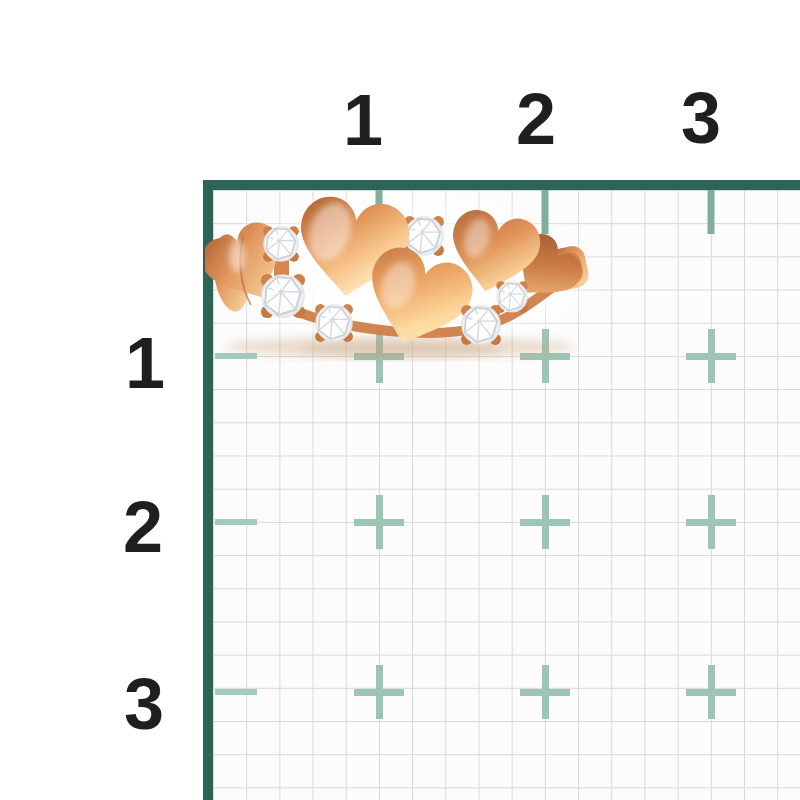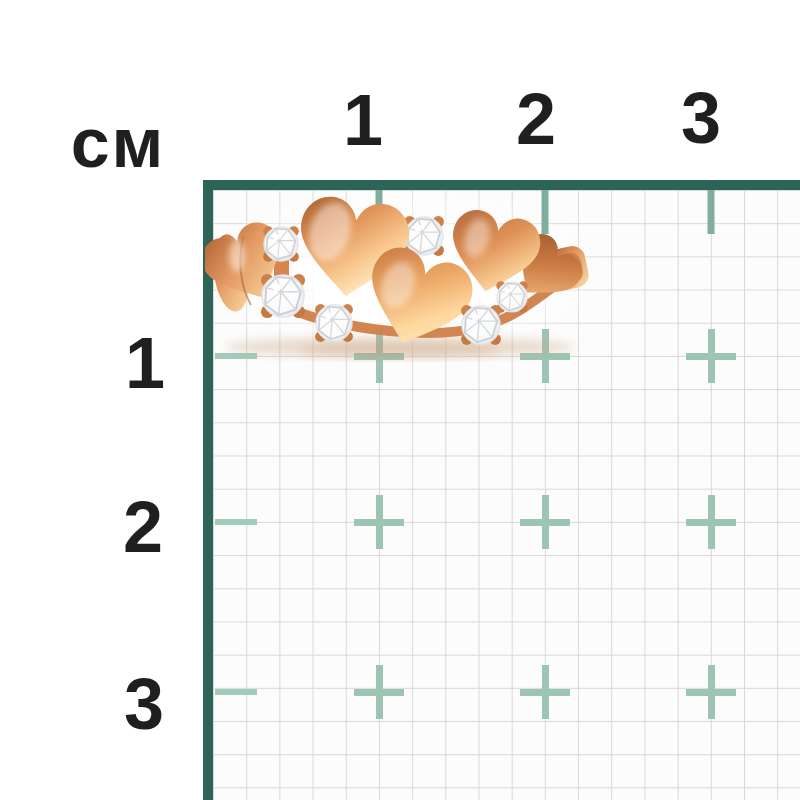--- a/index.html
+++ b/index.html
@@ -68,21 +68,20 @@
   <div class="cross" style="left:379px;top:356px"></div>
   <div class="cross" style="left:545px;top:356px"></div>
   <div class="cross" style="left:711px;top:356px"></div>
   <div class="cross" style="left:379px;top:522px"></div>
   <div class="cross" style="left:545px;top:522px"></div>
   <div class="cross" style="left:711px;top:522px"></div>
   <div class="cross" style="left:379px;top:692px"></div>
   <div class="cross" style="left:545px;top:692px"></div>
   <div class="cross" style="left:711px;top:692px"></div>
 
-  <div class="lbl lbl-unit" style="left:118px;top:143px">см</div>
   <div class="lbl lbl-num" style="left:363px;top:120px">1</div>
   <div class="lbl lbl-num" style="left:536px;top:119px">2</div>
   <div class="lbl lbl-num" style="left:701px;top:118px">3</div>
   <div class="lbl lbl-num" style="left:145px;top:363px">1</div>
   <div class="lbl lbl-num" style="left:143px;top:527px">2</div>
   <div class="lbl lbl-num" style="left:144px;top:704px">3</div>
 
   <svg class="ring-svg" viewBox="205 192 395 170" xmlns="http://www.w3.org/2000/svg">
     <defs>
       <filter id="soft" x="-40%" y="-40%" width="180%" height="180%">

